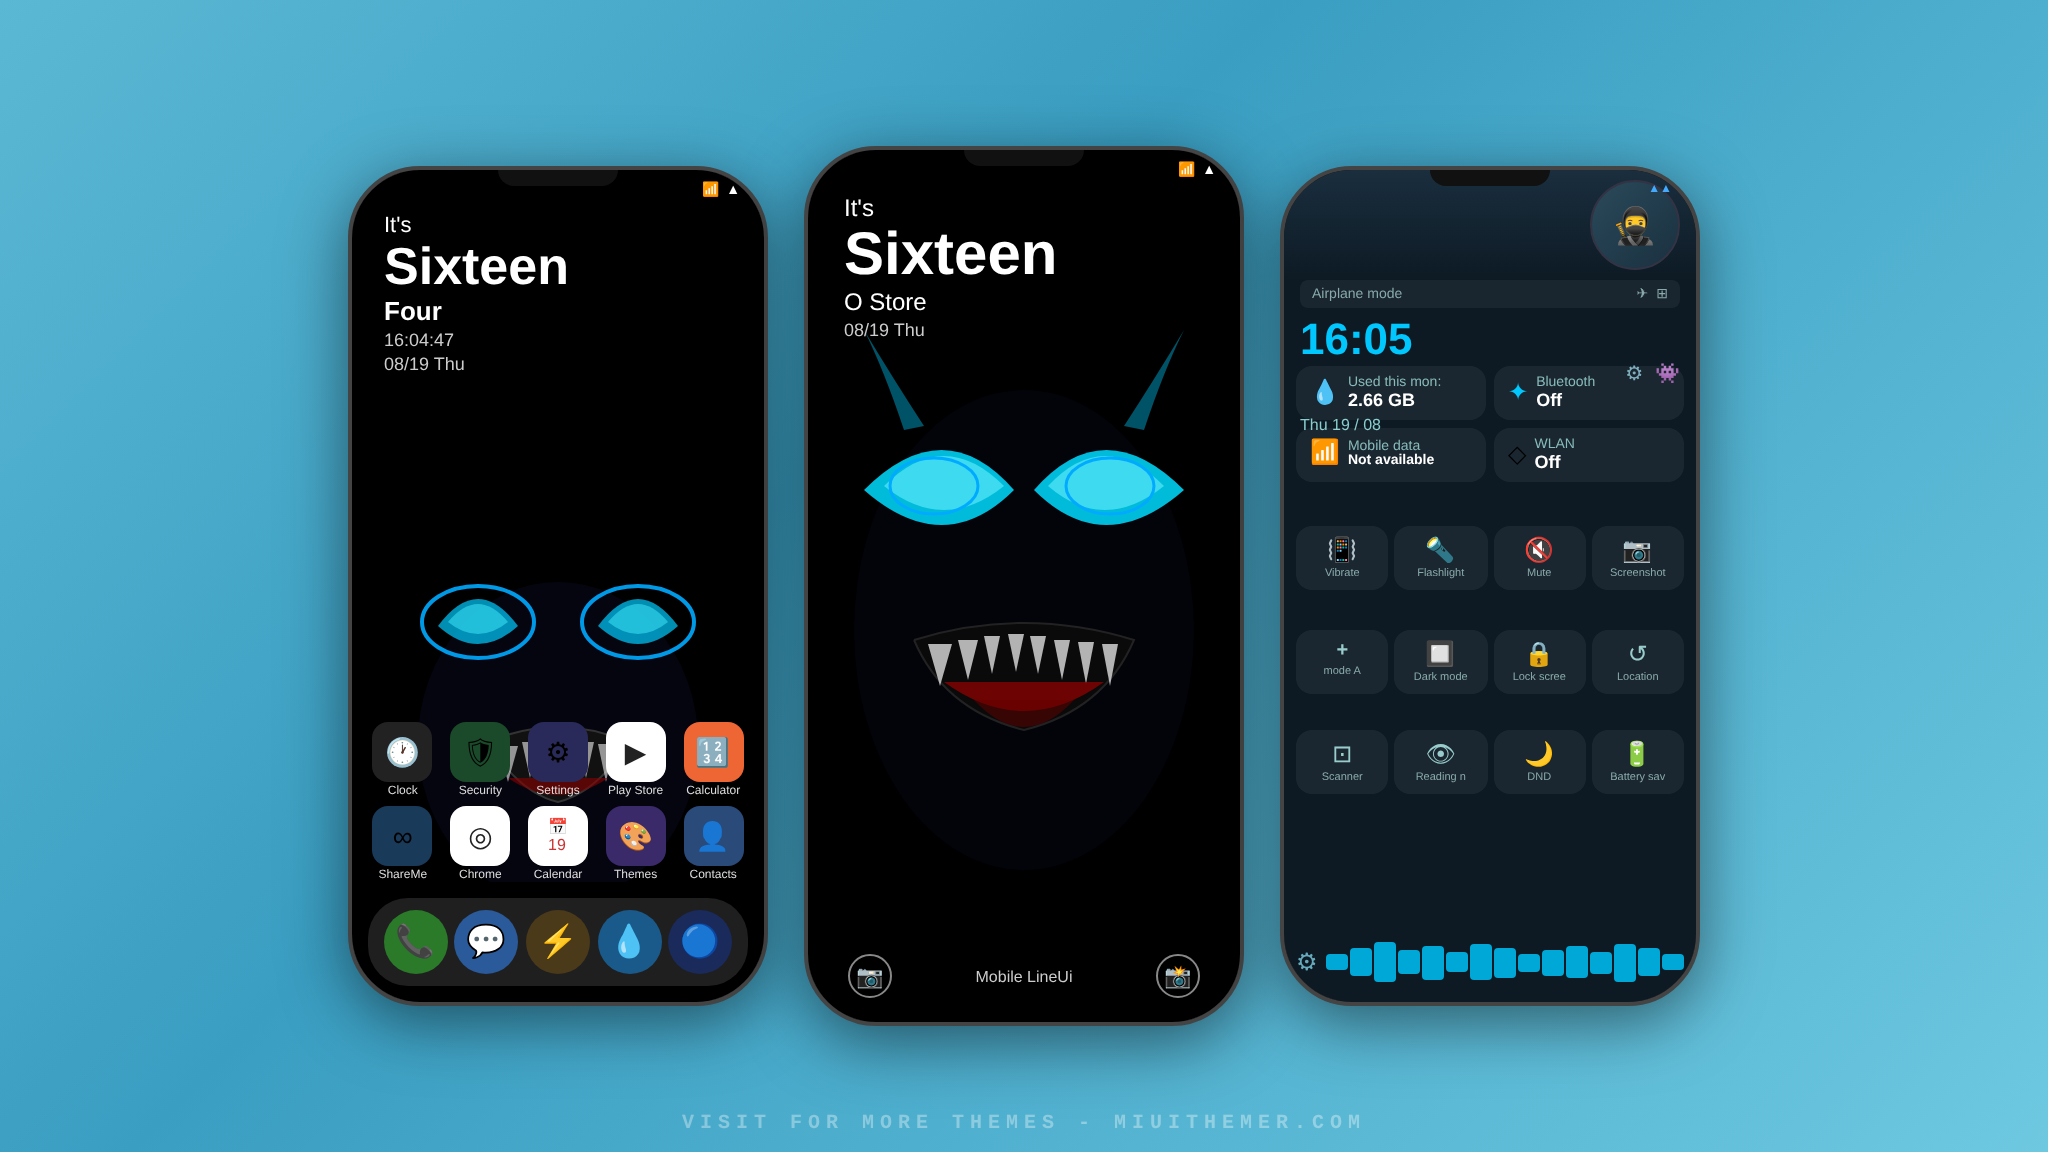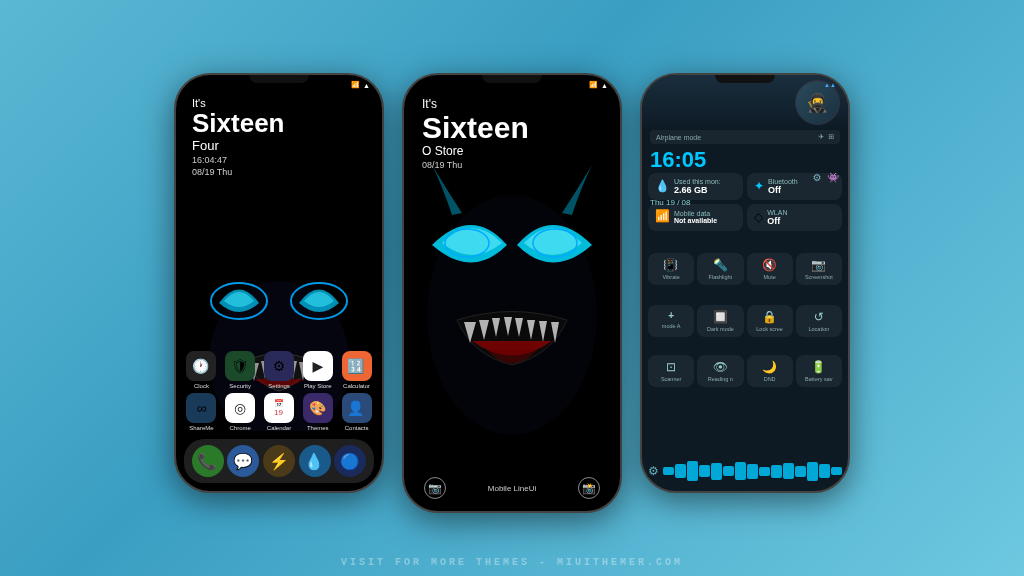--- a/index.html
+++ b/index.html
@@ -10,20 +10,21 @@
       font-family: Arial, sans-serif;
       overflow: hidden;
       display: flex;
       flex-direction: column;
       align-items: center;
       justify-content: center;
     }
 
     .main-container {
       display: flex;
+      align-items: center;
       justify-content: center;
       gap: 18px;
       padding: 20px 10px 10px 10px;
       width: 100%;
     }
 
     
     .phone {
       border-radius: 36px;
       background: #111;
@@ -104,21 +105,21 @@
 
     .phone1-time {
       position: absolute;
       top: 22px;
       left: 16px;
       color: #fff;
       z-index: 10;
     }
     .phone1-time .its { font-size: 11px; font-weight: 300; }
     .phone1-time .sixteen { font-size: 26px; font-weight: 700; line-height: 1.1; }
-    .phone1-time .four { font-size: 13px; font-weight: 400; }
+    .phone1-time .four { font-size: 13px; font-weight: 700; }
     .phone1-time .time-small { font-size: 9px; color: #ccc; margin-top: 2px; }
 
     .app-grid {
       position: absolute;
       bottom: 60px;
       left: 0; right: 0;
       padding: 0 8px;
       display: grid;
       grid-template-columns: repeat(5, 1fr);
       gap: 4px;

